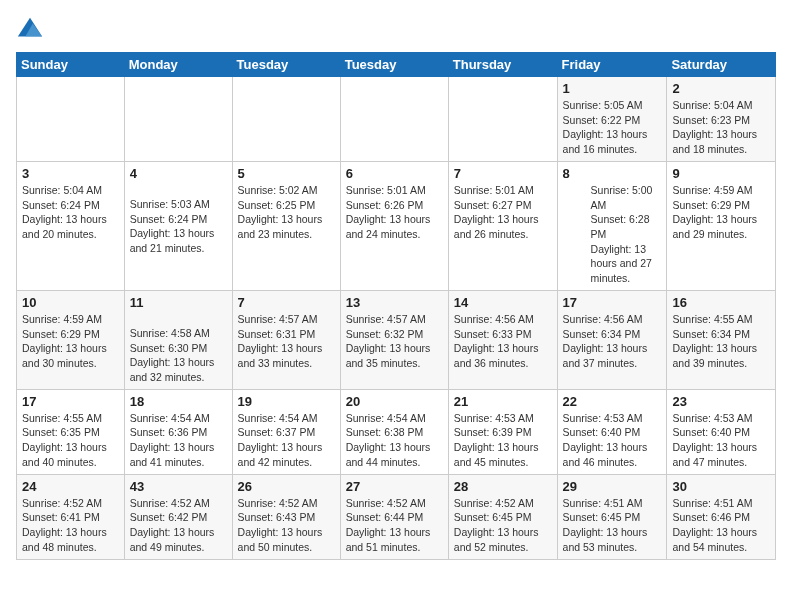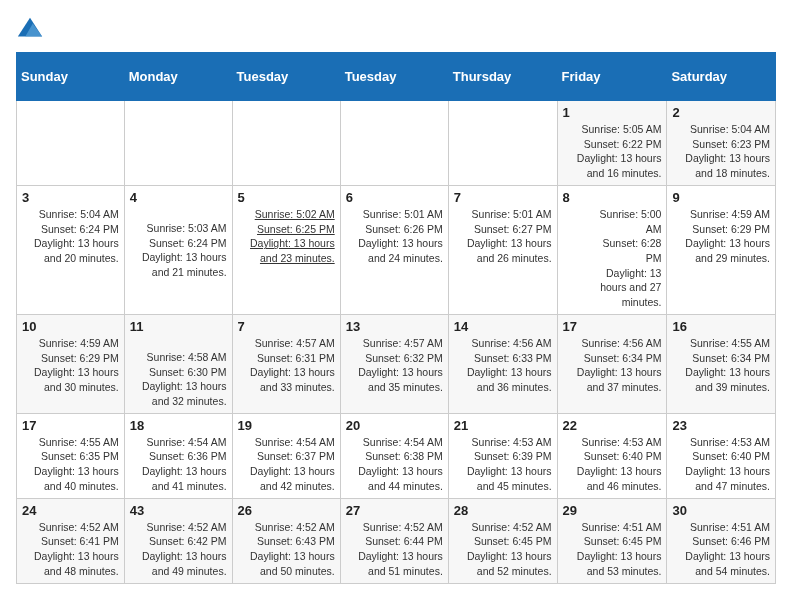--- a/index.html
+++ b/index.html
@@ -45,21 +45,21 @@
       color: #444;
     }
     .calendar-table {
       width: 100%;
       border-collapse: collapse;
       font-size: 11px;
     }
     .calendar-table thead th {
       background: #1a6eb5;
       color: #fff;
-      padding: 16px 4px;
+      padding: 4px 4px;
       text-align: left;
       font-size: 13px;
       border: 1px solid #1a6eb5;
     }
     .calendar-table tbody td {
       border: 1px solid #ccc;
       vertical-align: top;
       padding: 4px 5px;
       height: 85px;
       width: 113px;
@@ -72,21 +72,20 @@
       font-size: 13px;
       font-weight: bold;
       color: #222;
       display: block;
       margin-bottom: 2px;
     }
     .day-info {
       color: #333;
       font-size: 10.5px;
       line-height: 1.4;
-      text-align: right;
     }
     .empty-cell {
       background: #fff !important;
     }
   </style>
 </head>
 <body>
 
 <div class="header-area">
   <div class="logo">
@@ -145,21 +144,21 @@
 Daylight: 13 hours and 20 minutes.</div>
         </td>
         <td>
           <span class="day-number">4</span>
           <div class="day-info" style="white-space: pre-line; margin-top: 16px;">Sunrise: 5:03 AM
 Sunset: 6:24 PM
 Daylight: 13 hours and 21 minutes.</div>
         </td>
         <td>
           <span class="day-number">5</span>
-          <div class="day-info" style="white-space: pre-line; text-decoration: underline;">Sunrise: 5:02 AM
+          <div class="day-info" style="white-space: pre-line;">Sunrise: 5:02 AM
 Sunset: 6:25 PM
 Daylight: 13 hours and 23 minutes.</div>
         </td>
         <td>
           <span class="day-number">6</span>
           <div class="day-info" style="white-space: pre-line;">Sunrise: 5:01 AM
 Sunset: 6:26 PM
 Daylight: 13 hours and 24 minutes.</div>
         </td>
         <td>

